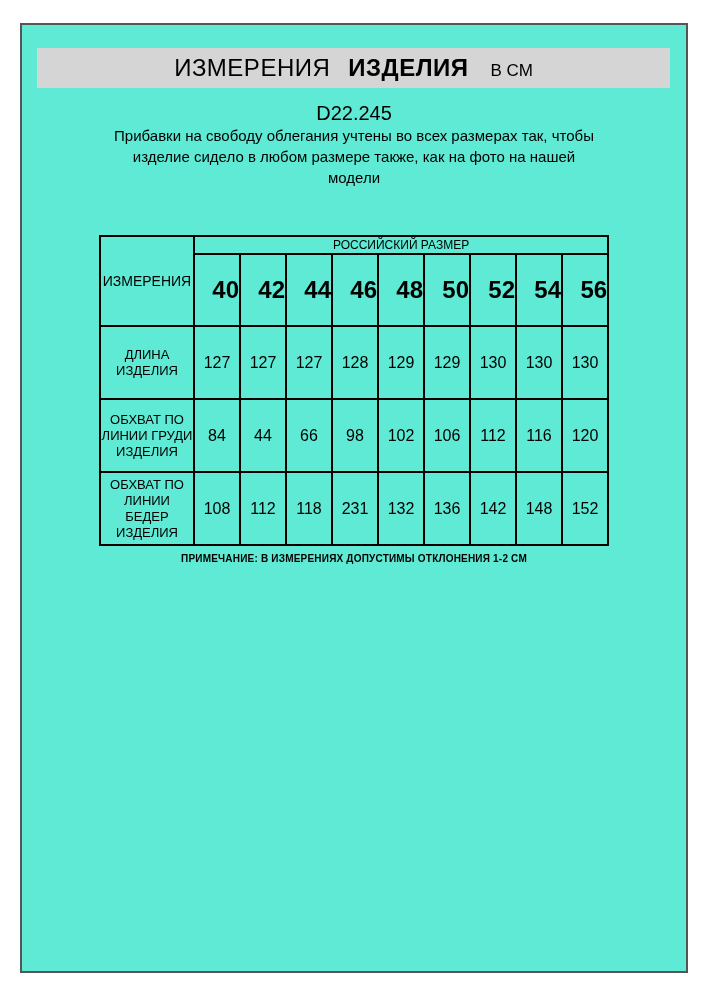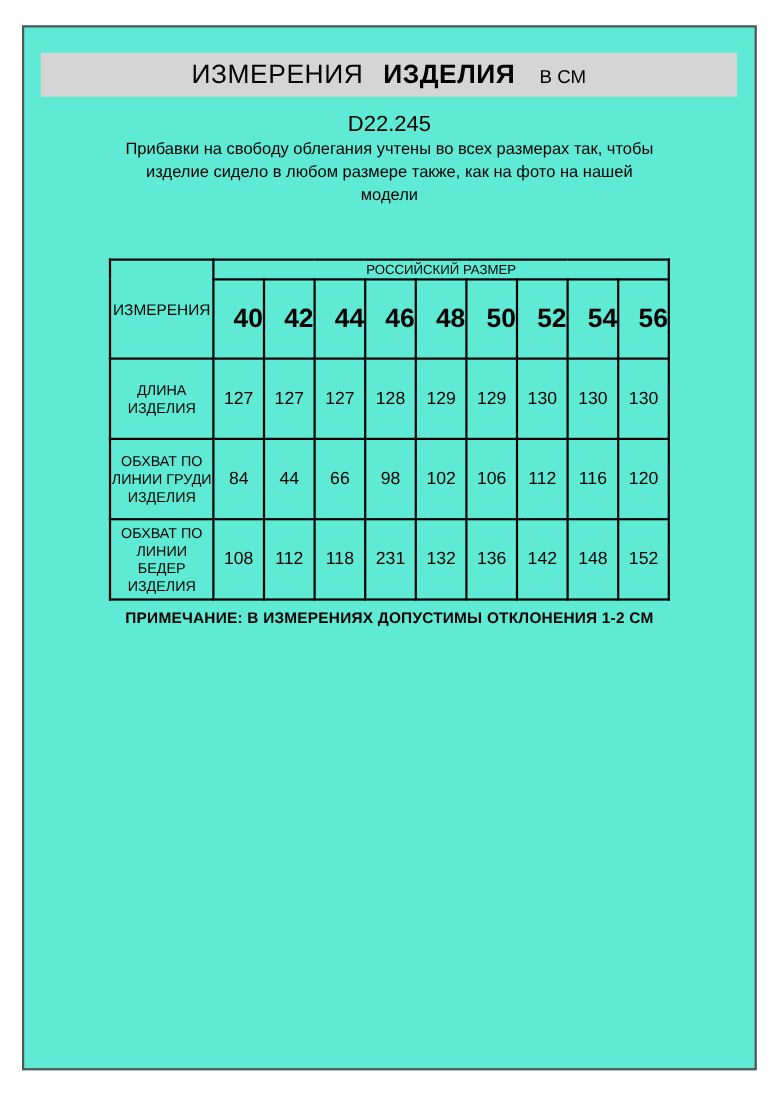--- a/index.html
+++ b/index.html
@@ -38,21 +38,21 @@
   .col-size{width:46px;}
   .r-group td{height:16px;font-size:12px;line-height:15px;}
   .r-sizes td{height:70px;font-size:24px;font-weight:700;text-align:right;}
   .corner-cell{font-size:14px !important;font-weight:400 !important;}
   .r-data td{height:71px;font-size:16px;font-weight:400;}
   .label-cell{
     font-size:13px !important;line-height:16px;white-space:pre-line;border-radius:23px;
   }
   .note{
     position:absolute;left:0;top:528px;width:100%;text-align:center;
-    font-size:14px;font-weight:700;letter-spacing:.2px;
+    font-size:10px;font-weight:700;letter-spacing:.2px;
   }
 </style>
 </head>
 <body>
 
 <div class="frame">
 
   <div class="title-bar">
     <span class="title-word1">ИЗМЕРЕНИЯ</span><span class="title-word2">ИЗДЕЛИЯ</span><span class="title-unit">В СМ</span>
   </div>

